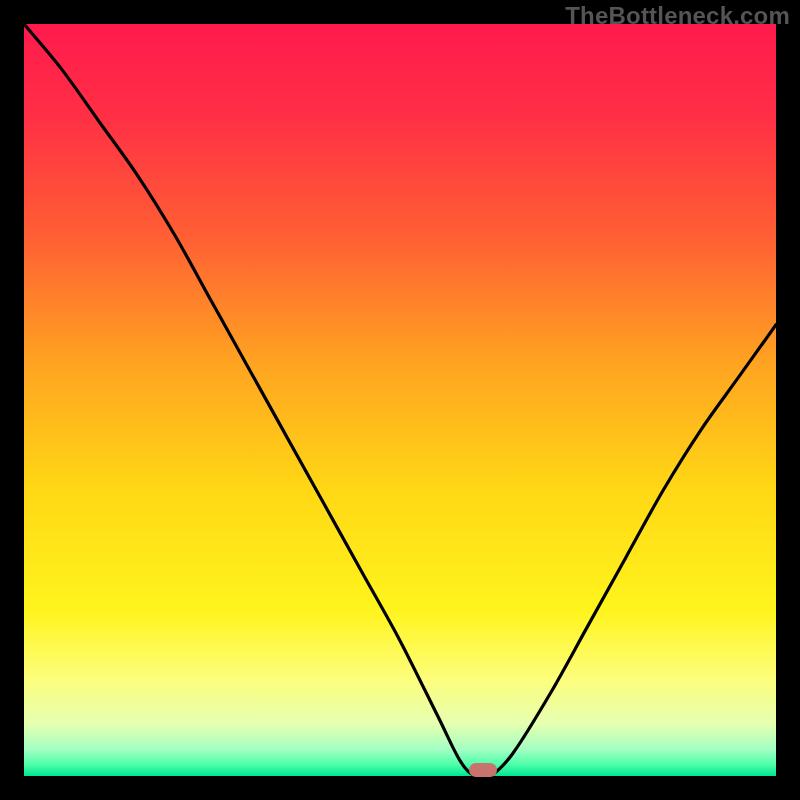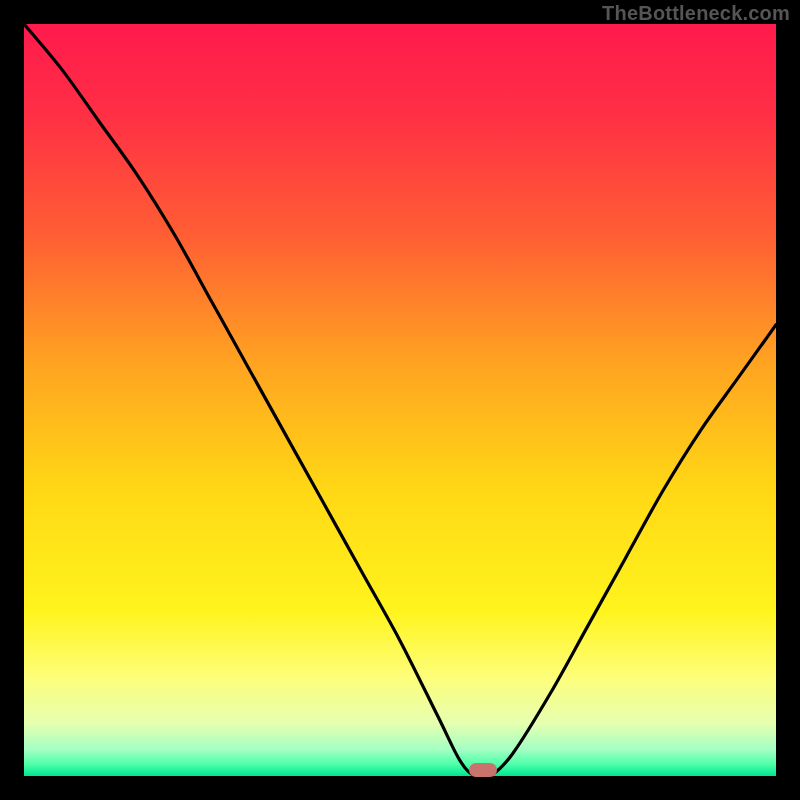--- a/index.html
+++ b/index.html
@@ -42,21 +42,21 @@
     height: 14px;
     background: #c9736f;
     border-radius: 7px;
     transform: translate(-50%, -50%);
   }
   .watermark {
     position: absolute;
     top: 2px;
     right: 10px;
     font-family: Arial, Helvetica, sans-serif;
-    font-size: 20px;
+    font-size: 24px;
     font-weight: 600;
     color: #555;
     letter-spacing: 0.2px;
   }
 </style>
 </head>
 <body>
 
 <div class="container">
 

